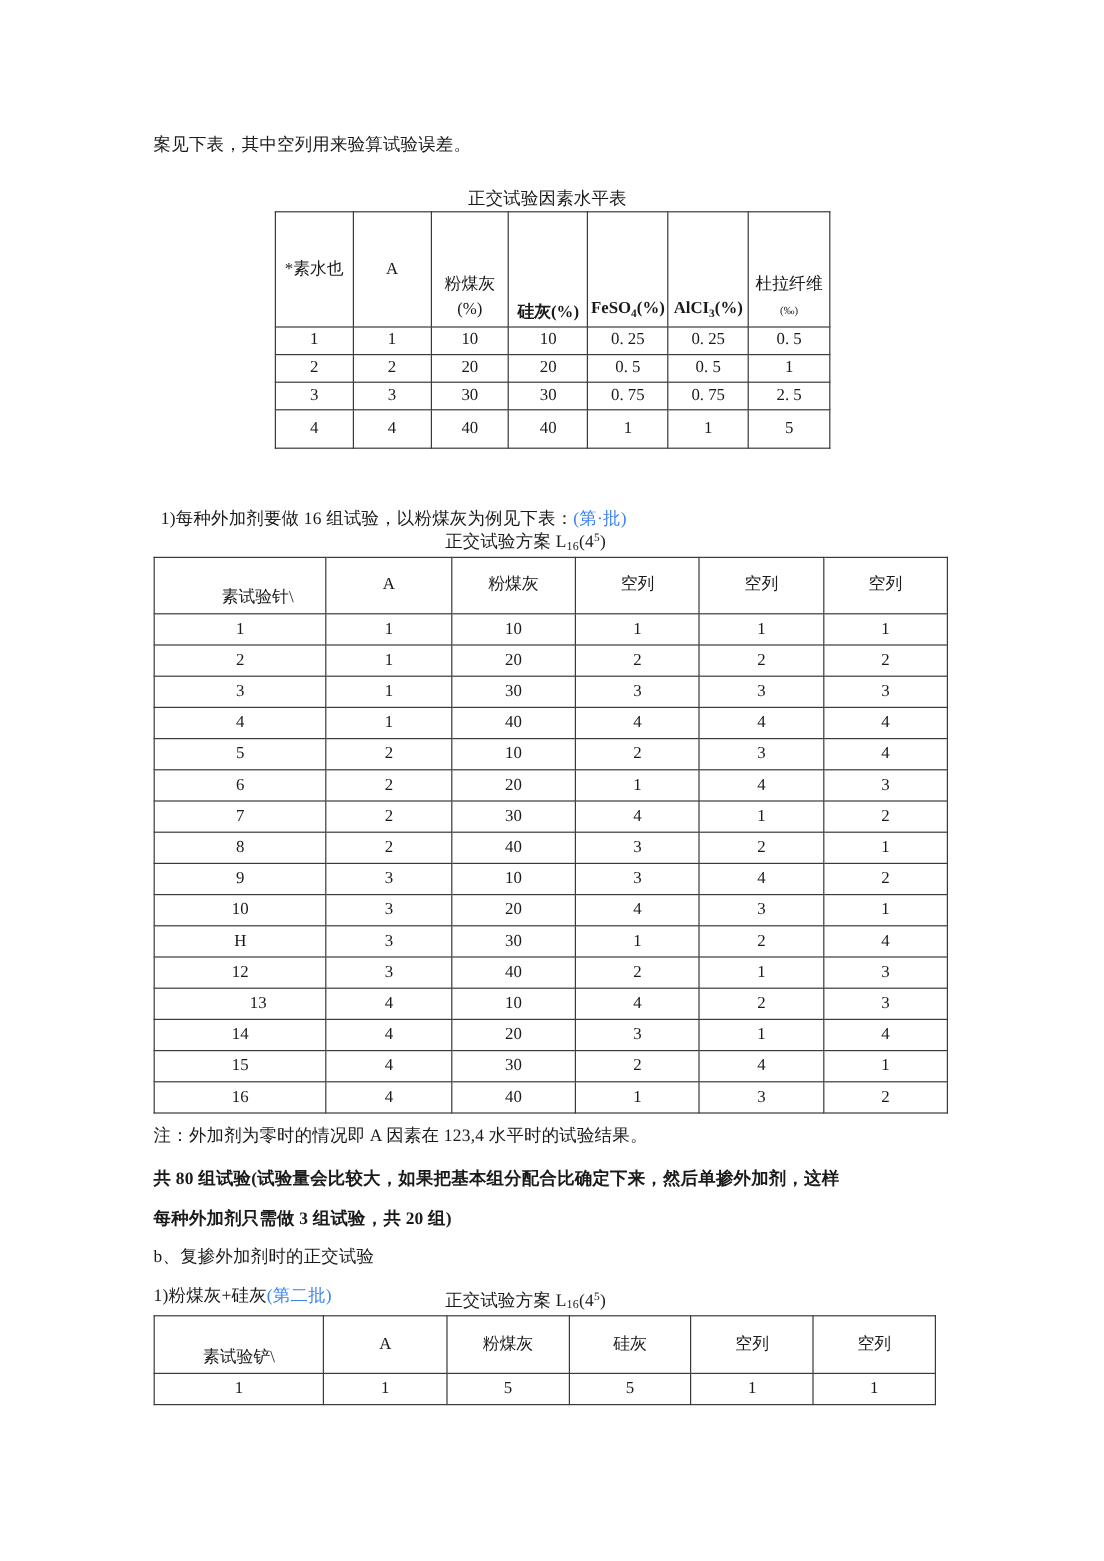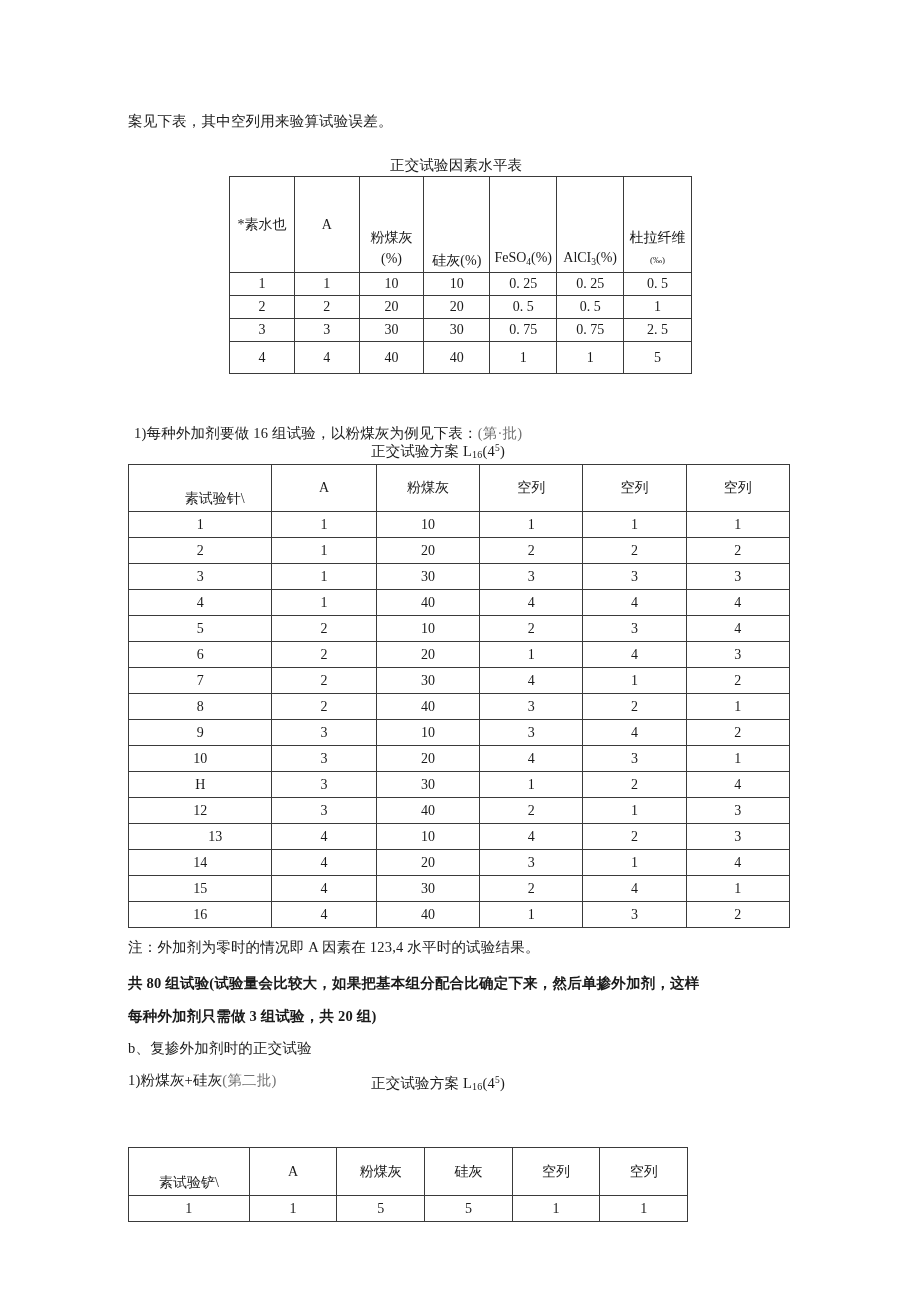--- a/index.html
+++ b/index.html
@@ -29,21 +29,21 @@
   .para {
     position: absolute;
     font-size: 14.5px;
     line-height: 1.5;
     letter-spacing: 0.2px;
     white-space: nowrap;
     color: #1a1a1a;
   }
   .para.bold { font-weight: bold; }
 
-  .pink { color: #737373; }
+  .pink { color: #3b82f6; }
 
   
   .tbl-title {
     position: absolute;
     font-size: 14.5px;
     white-space: nowrap;
     color: #1a1a1a;
     letter-spacing: 0.2px;
   }
   .tbl-title sub { font-size: 10px; vertical-align: -2px; }
@@ -65,33 +65,33 @@
     padding: 0;
     line-height: 1.25;
   }
 
   
   #factor-table { left: 229px; top: 176px; width: 463px; }
   #factor-table th { height: 96px; font-size: 14px; }
   #factor-table td { height: 23px; font-size: 14px; }
   #factor-table td.tall { height: 32px; }
   #factor-table th.hl { vertical-align: middle; }
-  #factor-table th.hb { vertical-align: bottom; padding-bottom: 3px; }
+  #factor-table th.hb { vertical-align: bottom; padding-bottom: 3px; font-weight: bold; }
   #factor-table th.hm { vertical-align: bottom; padding-bottom: 3px; line-height: 1.45; }
   .unit-sm { font-size: 9px; }
   sub.chem { font-size: 9.5px; vertical-align: -3px; }
 
   
   #plan-table { left: 128px; top: 464px; width: 662px; }
   #plan-table th { height: 47px; font-size: 14px; vertical-align: middle; }
   #plan-table th.corner { text-align: center; vertical-align: bottom; padding-bottom: 4px; padding-left: 29px; }
   #plan-table td { height: 26px; }
 
   
-  #plan-table-2 { left: 128px; top: 1147px; width: 560px; }
+  #plan-table-2 { left: 128px; top: 1096px; width: 652px; }
   #plan-table-2 th { height: 48px; font-size: 14px; vertical-align: middle; }
   #plan-table-2 th.corner { text-align: center; vertical-align: bottom; padding-bottom: 4px; }
   #plan-table-2 td { height: 26px; }
 
   .col-idx  { width: 143px; }
   .col-a    { width: 104px; }
   .col-rest { width: 103px; }
 </style>
 </head>
 <body>

